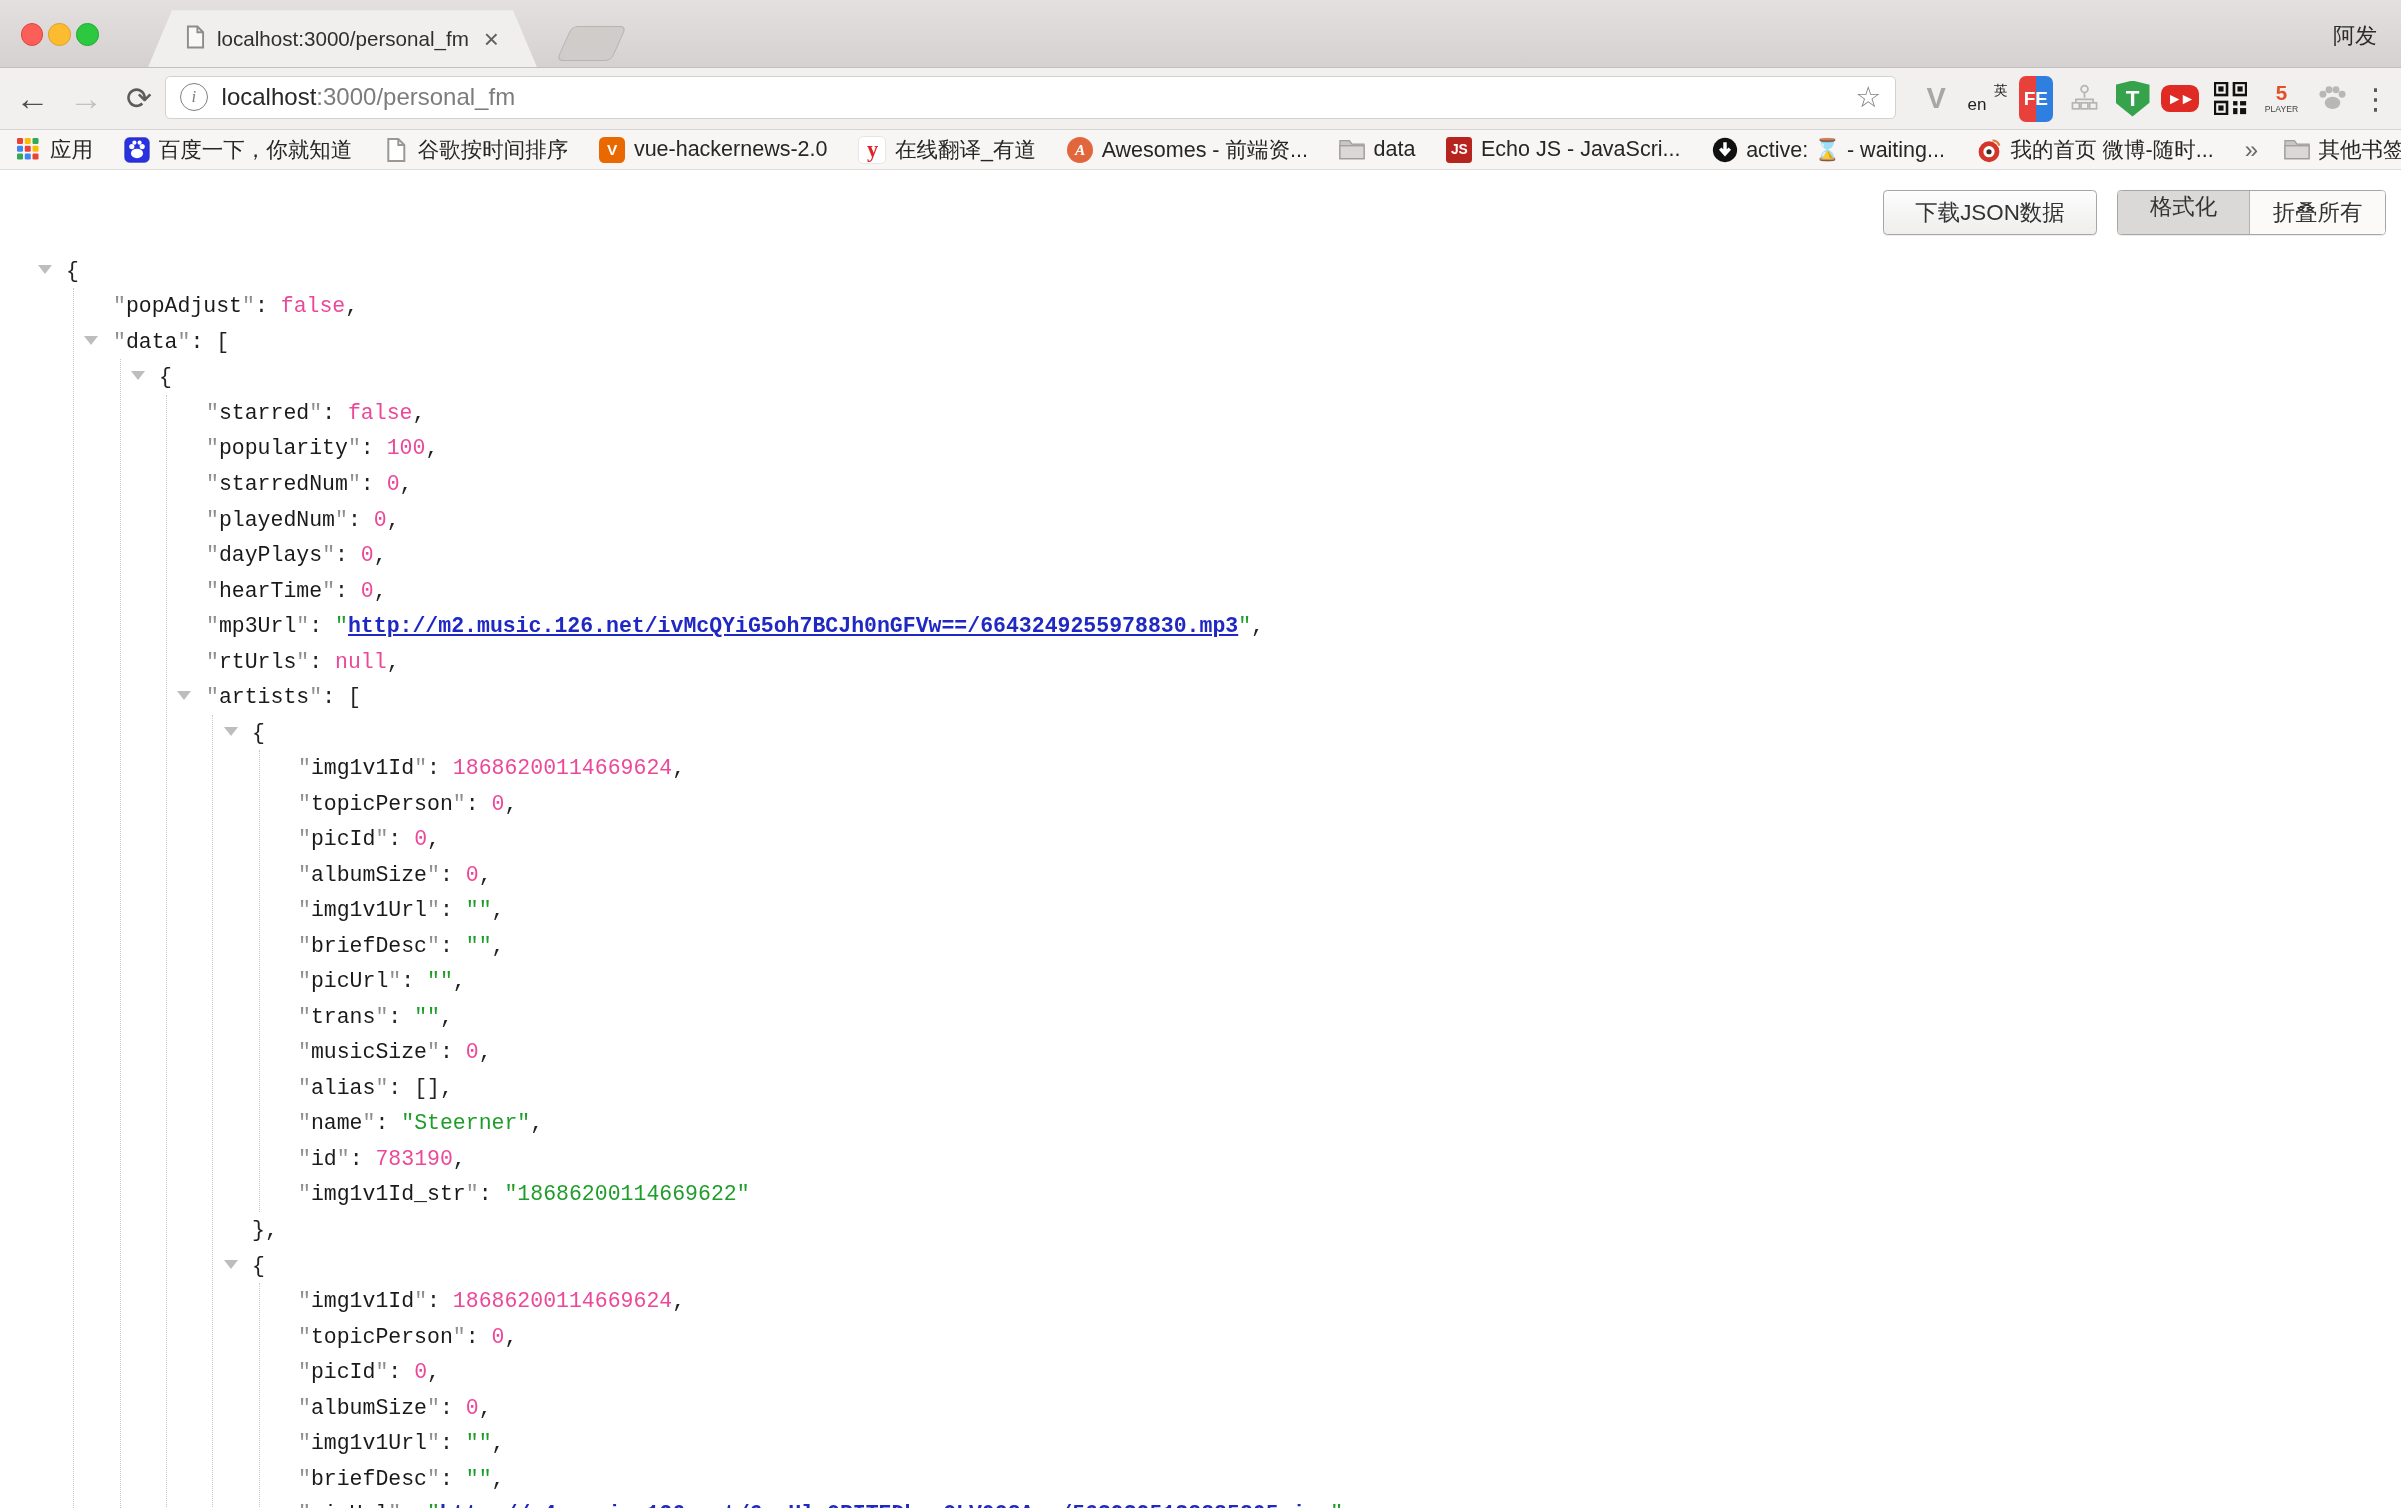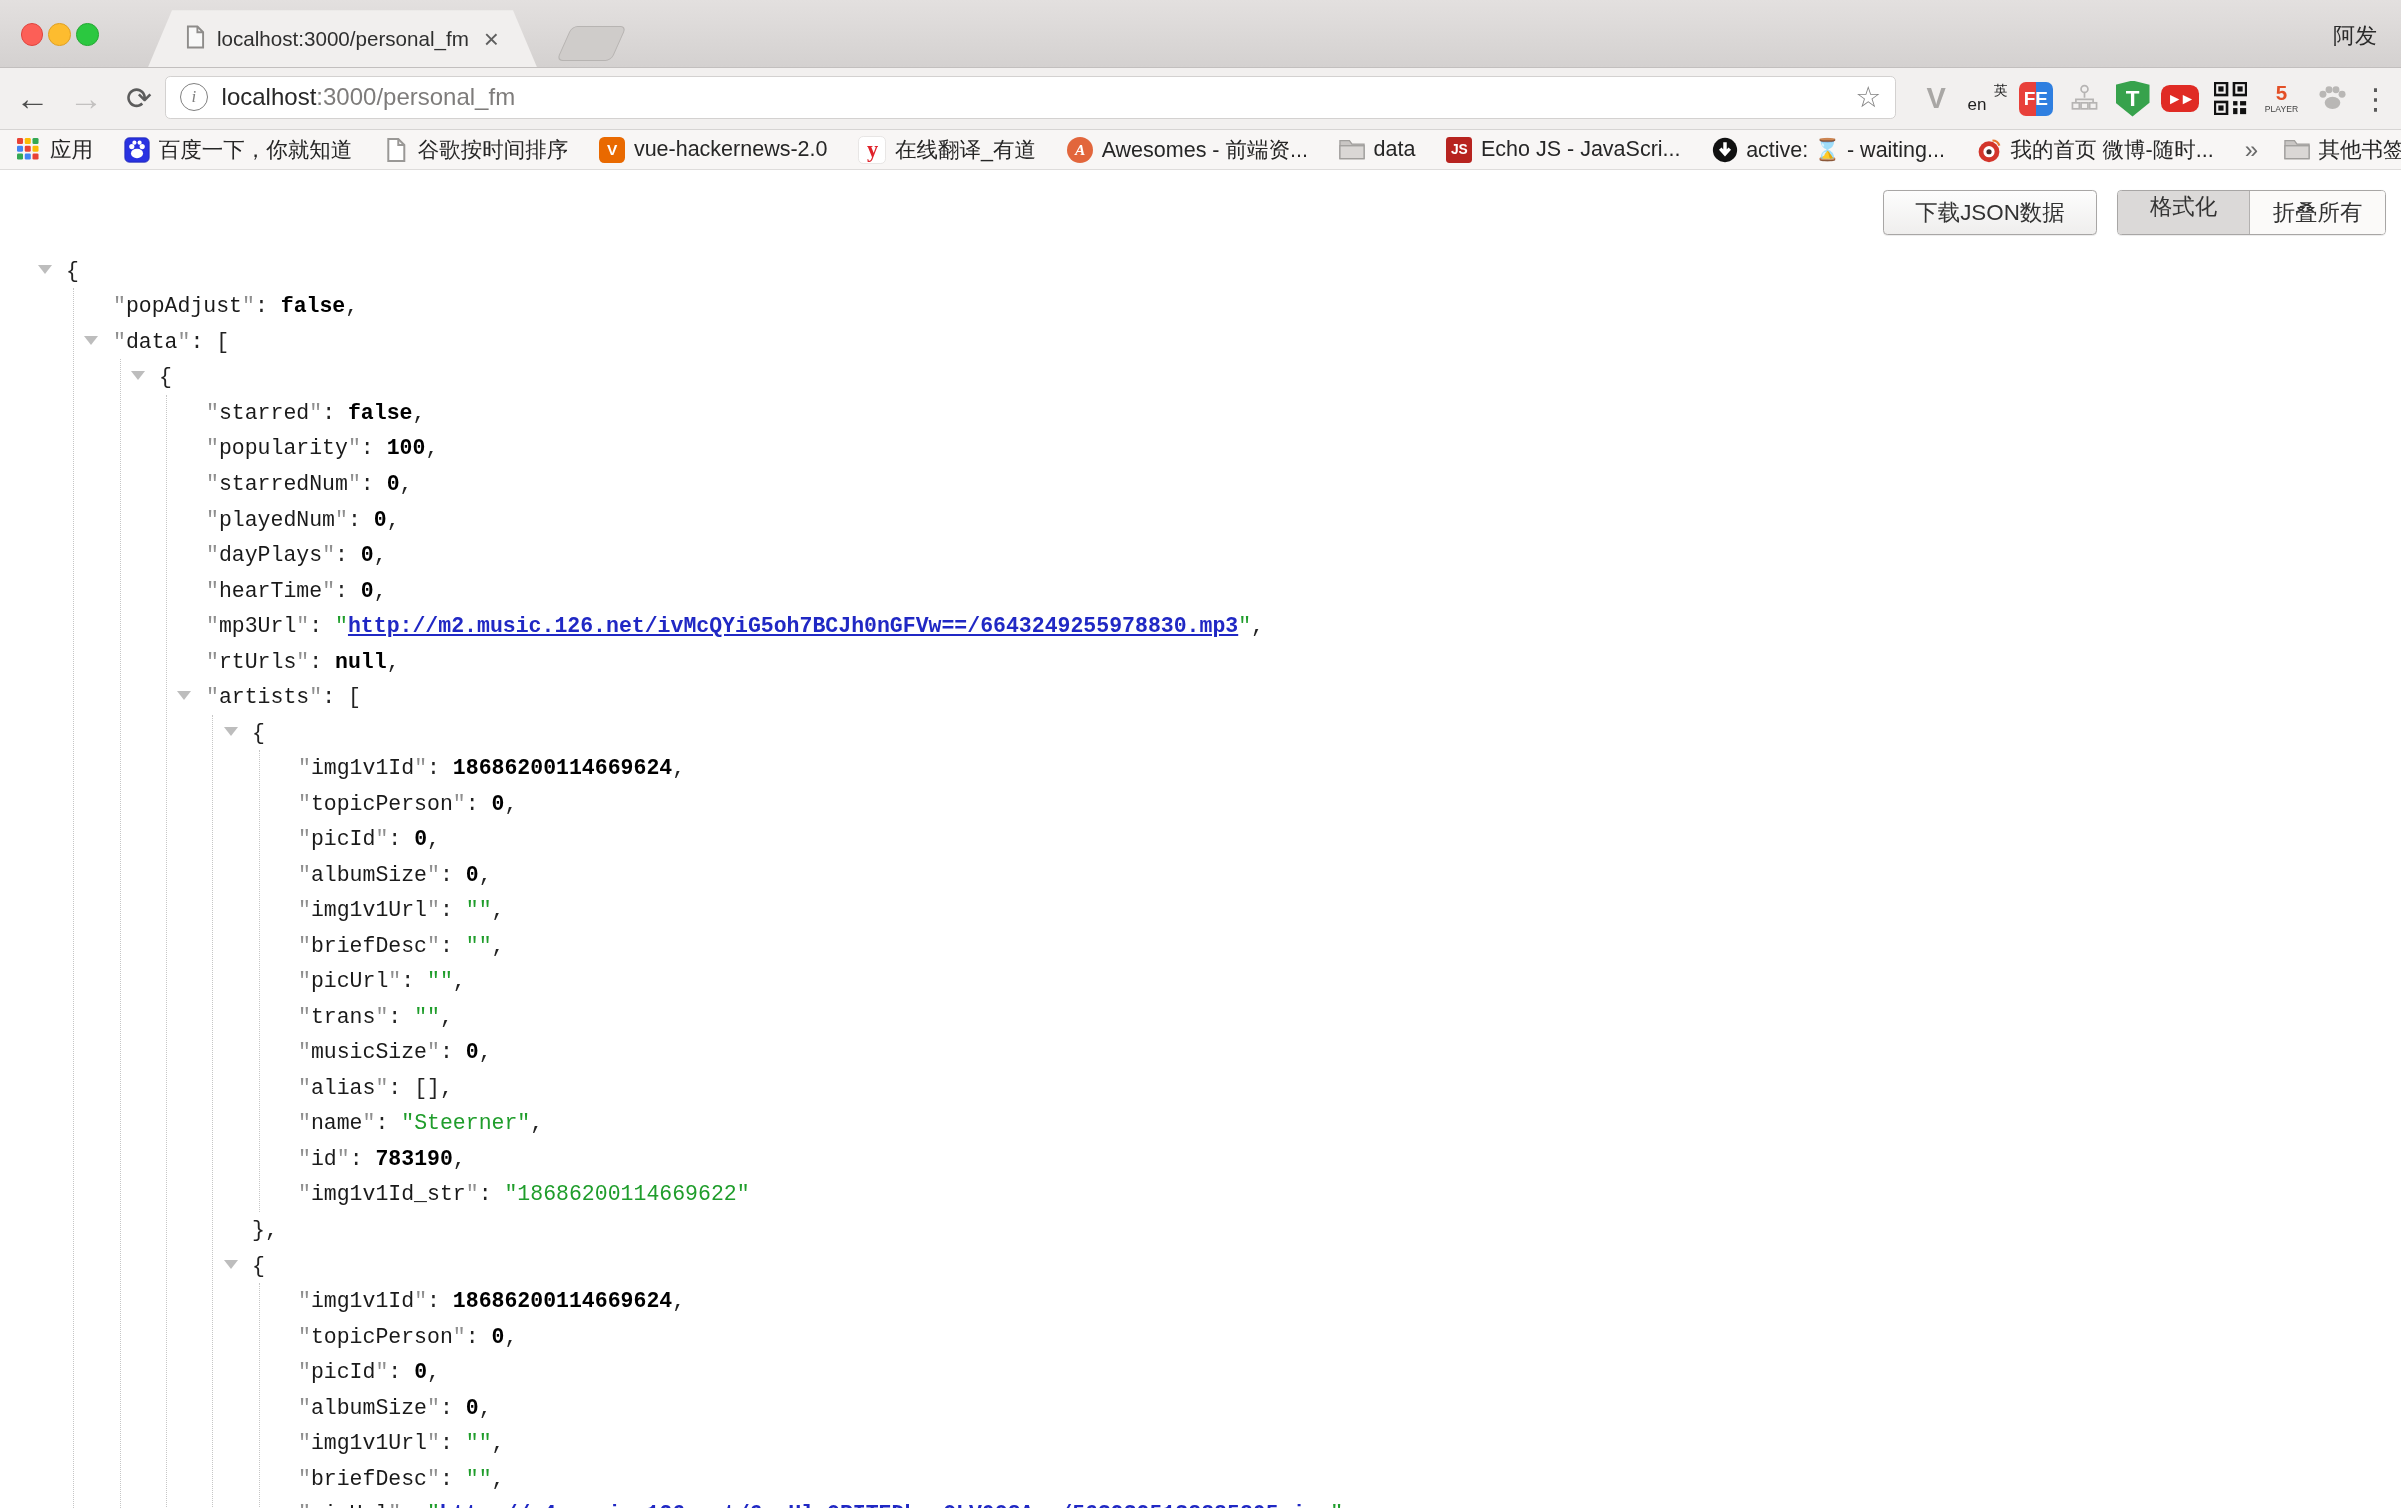--- a/index.html
+++ b/index.html
@@ -43,21 +43,21 @@
   #url-rest{color:#7e7c7b;}
   #star-btn{margin-left:auto;font-size:29px;color:#848484;}
   #extensions{position:absolute;left:1911px;top:0;width:447px;height:61px;
     display:flex;align-items:center;justify-content:space-between;padding:0 5.2px;box-sizing:border-box;}
   .ext{width:40px;height:40px;display:flex;align-items:center;justify-content:center;position:relative;}
   #ext-vue{color:#a9a7a5;font-size:29px;font-weight:bold;}
   #ext-translate{font-size:17px;color:#1f1f1f;flex-direction:column;line-height:0.9;}
   #ext-translate .cn{font-size:13.8px;align-self:flex-end;}
   #ext-translate .en{align-self:flex-start;font-weight:normal;}
   #ext-fe{background:linear-gradient(90deg,#e8403a 50%,#2f7fe0 50%);border-radius:6.9px;
-    color:#fff;font-weight:bold;font-size:19px;width:34px;height:34px;}
+    color:#fff;font-weight:bold;font-size:19px;width:34px;height:46px;}
   #ext-sitemap svg{opacity:.75;}
   #ext-tm{background:#37a24c;clip-path:polygon(50% 0,100% 12%,100% 62%,50% 100%,0 62%,0 12%);
     color:#fff;font-weight:bold;font-size:22.4px;width:34px;height:36px;}
   #ext-ff{background:#e02b24;border-radius:8.6px;color:#fff;font-size:15.5px;
     letter-spacing:-2.6px;width:38px;height:27.5px;}
   #ext-html5{flex-direction:column;font-size:8.6px;color:#444;}
   #ext-html5 .five{color:#e34f26;font-size:20.6px;font-weight:bold;line-height:1;}
   #ext-paw{color:#b3b1af;}
   #menu-dots{position:absolute;right:8.6px;top:0;height:61px;width:34px;display:flex;
     align-items:center;justify-content:center;font-size:29px;color:#5a5a5a;}
@@ -89,21 +89,21 @@
   
   #json{position:absolute;left:0;top:0;width:2401px;height:1509px;pointer-events:none;}
   .jline{position:absolute;left:0;right:0;height:35px;display:flex;align-items:center;
     font-family:"Liberation Mono",monospace;font-size:21.5px;white-space:pre;pointer-events:auto;}
   .tri{position:absolute;width:0;height:0;border-left:7.7px solid transparent;
     border-right:7.7px solid transparent;border-top:9.5px solid #bdbdbd;top:12px;}
   .guide{position:absolute;width:0;border-left:1.7px dotted #c6c6c6;pointer-events:none;}
   .q{color:#8f8f8f;}
   .k{color:#1a1a1a;}
   .p{color:#222;}
-  .v-num{color:#000000;font-weight:bold;}
+  .v-num{color:#ec4899;font-weight:normal;}
   .v-str{color:#1f9d2b;}
   .v-link{color:#2028c4;font-weight:bold;text-decoration:underline;cursor:pointer;}
 </style>
 </head>
 <body>
 
 <div id="tabstrip">
   <div class="light" id="light-red"></div>
   <div class="light" id="light-yellow"></div>
   <div class="light" id="light-green"></div>

